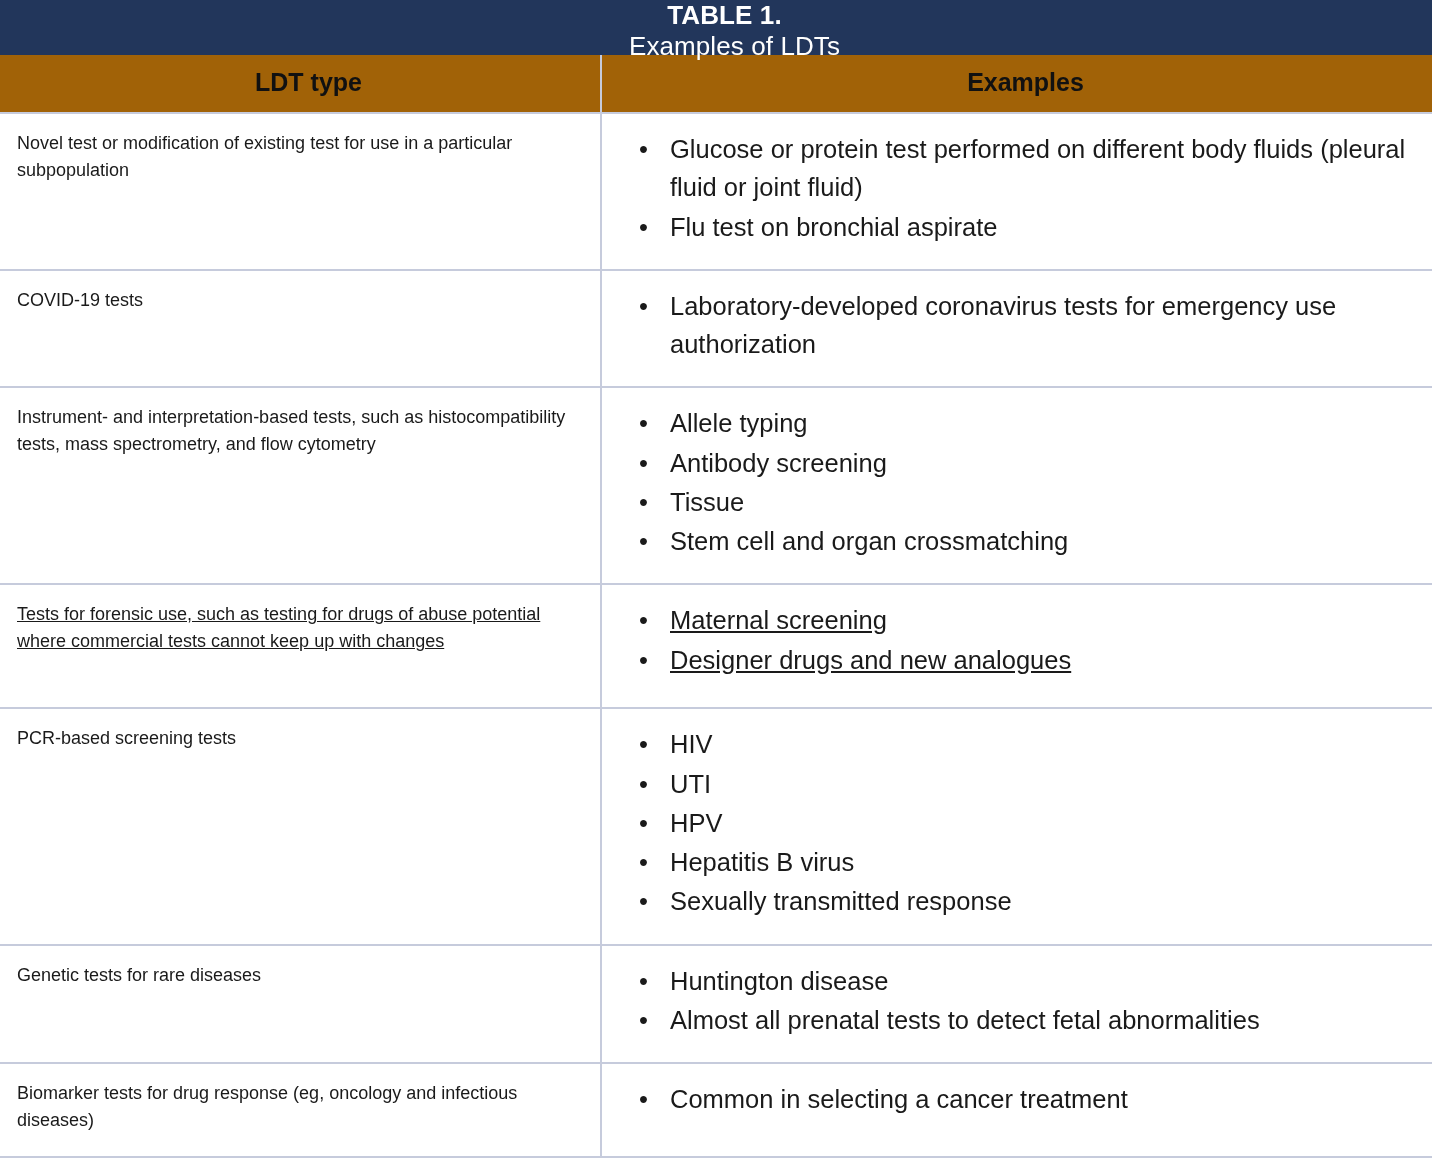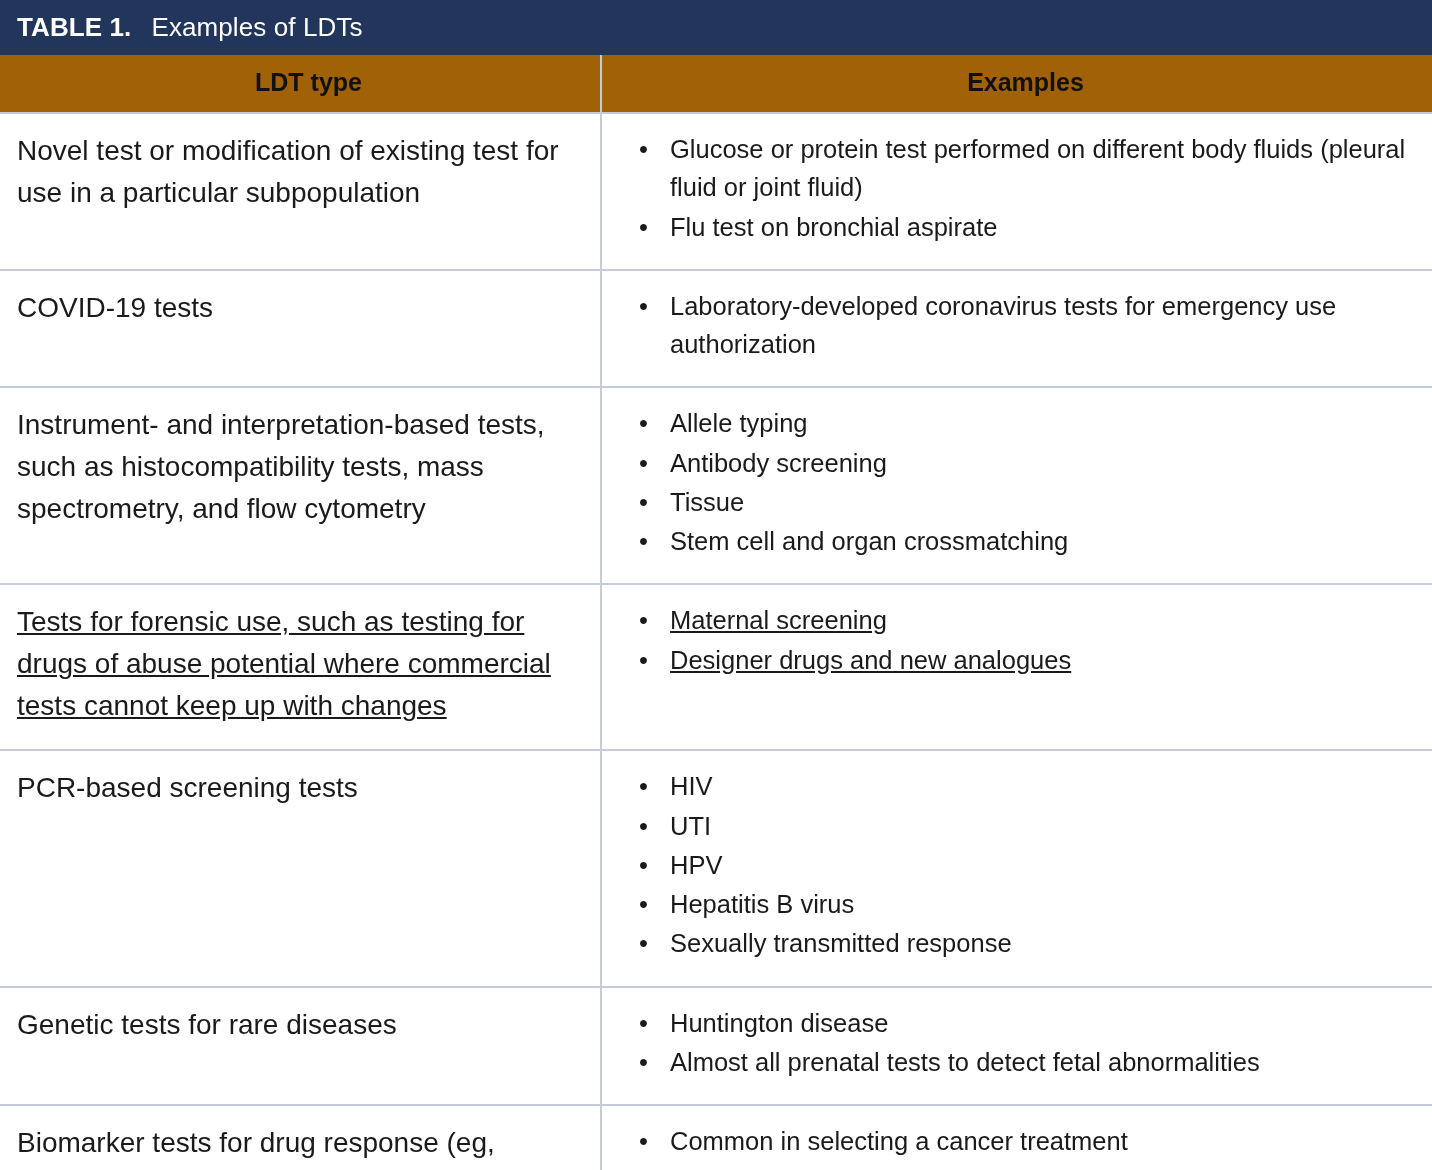--- a/index.html
+++ b/index.html
@@ -22,20 +22,21 @@
   }
 
   
   .title-bar {
     background: #22365b;
     height: 55px;
     display: flex;
     align-items: center;
     padding-left: 17px;
     box-sizing: border-box;
+    flex-direction: column;
   }
   .title-bar .t-label {
     color: #ffffff;
     font-size: 26px;
     font-weight: bold;
     letter-spacing: 0.1px;
   }
   .title-bar .t-text {
     color: #ffffff;
     font-size: 26px;
@@ -75,21 +76,21 @@
   }
 
   .body-row td {
     border-bottom: 2px solid #c6cbdc;
     border-right: 2px solid #c6cbdc;
     background: #ffffff;
   }
   .body-row td:last-child { border-right: none; }
 
   .type-cell {
-    font-size: 28px;
+    font-size: 18px;
     line-height: 1.5;
     color: #1a1a1a;
     padding: 16px 6px 22px 17px;
   }
 
   .ex-cell {
     padding: 16px 18px 22px 17px;
   }
 
   ul.bullets {

